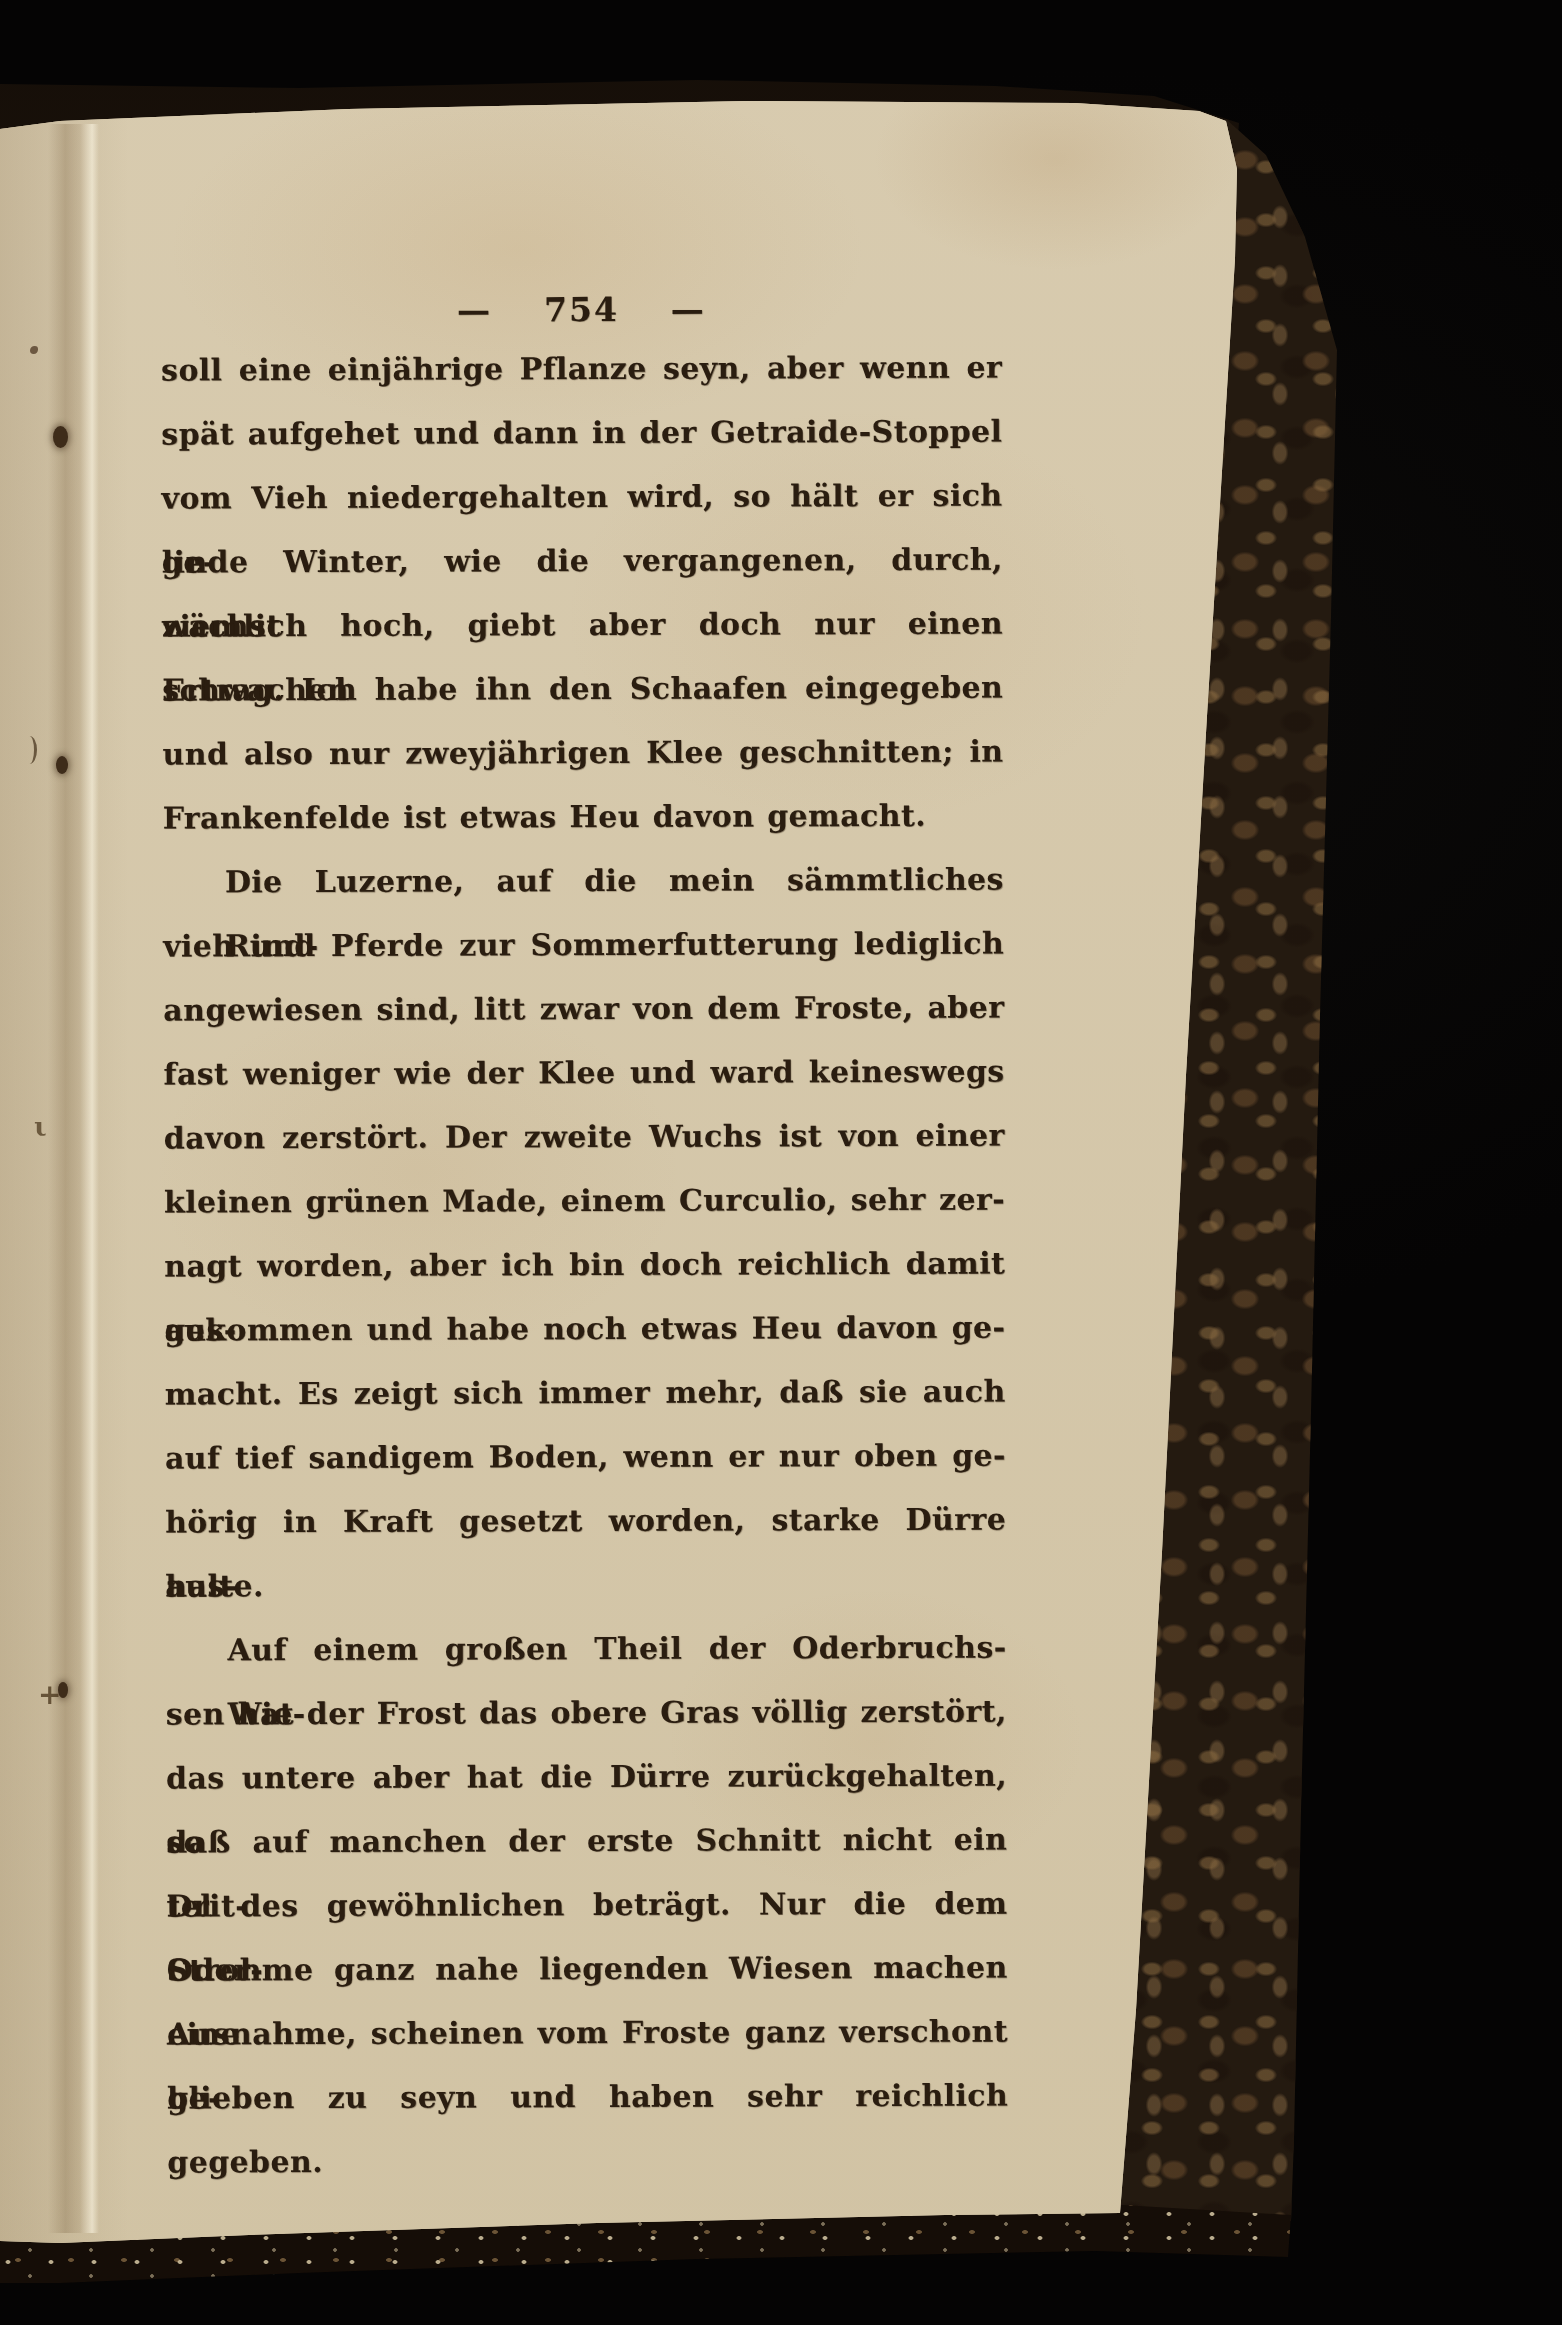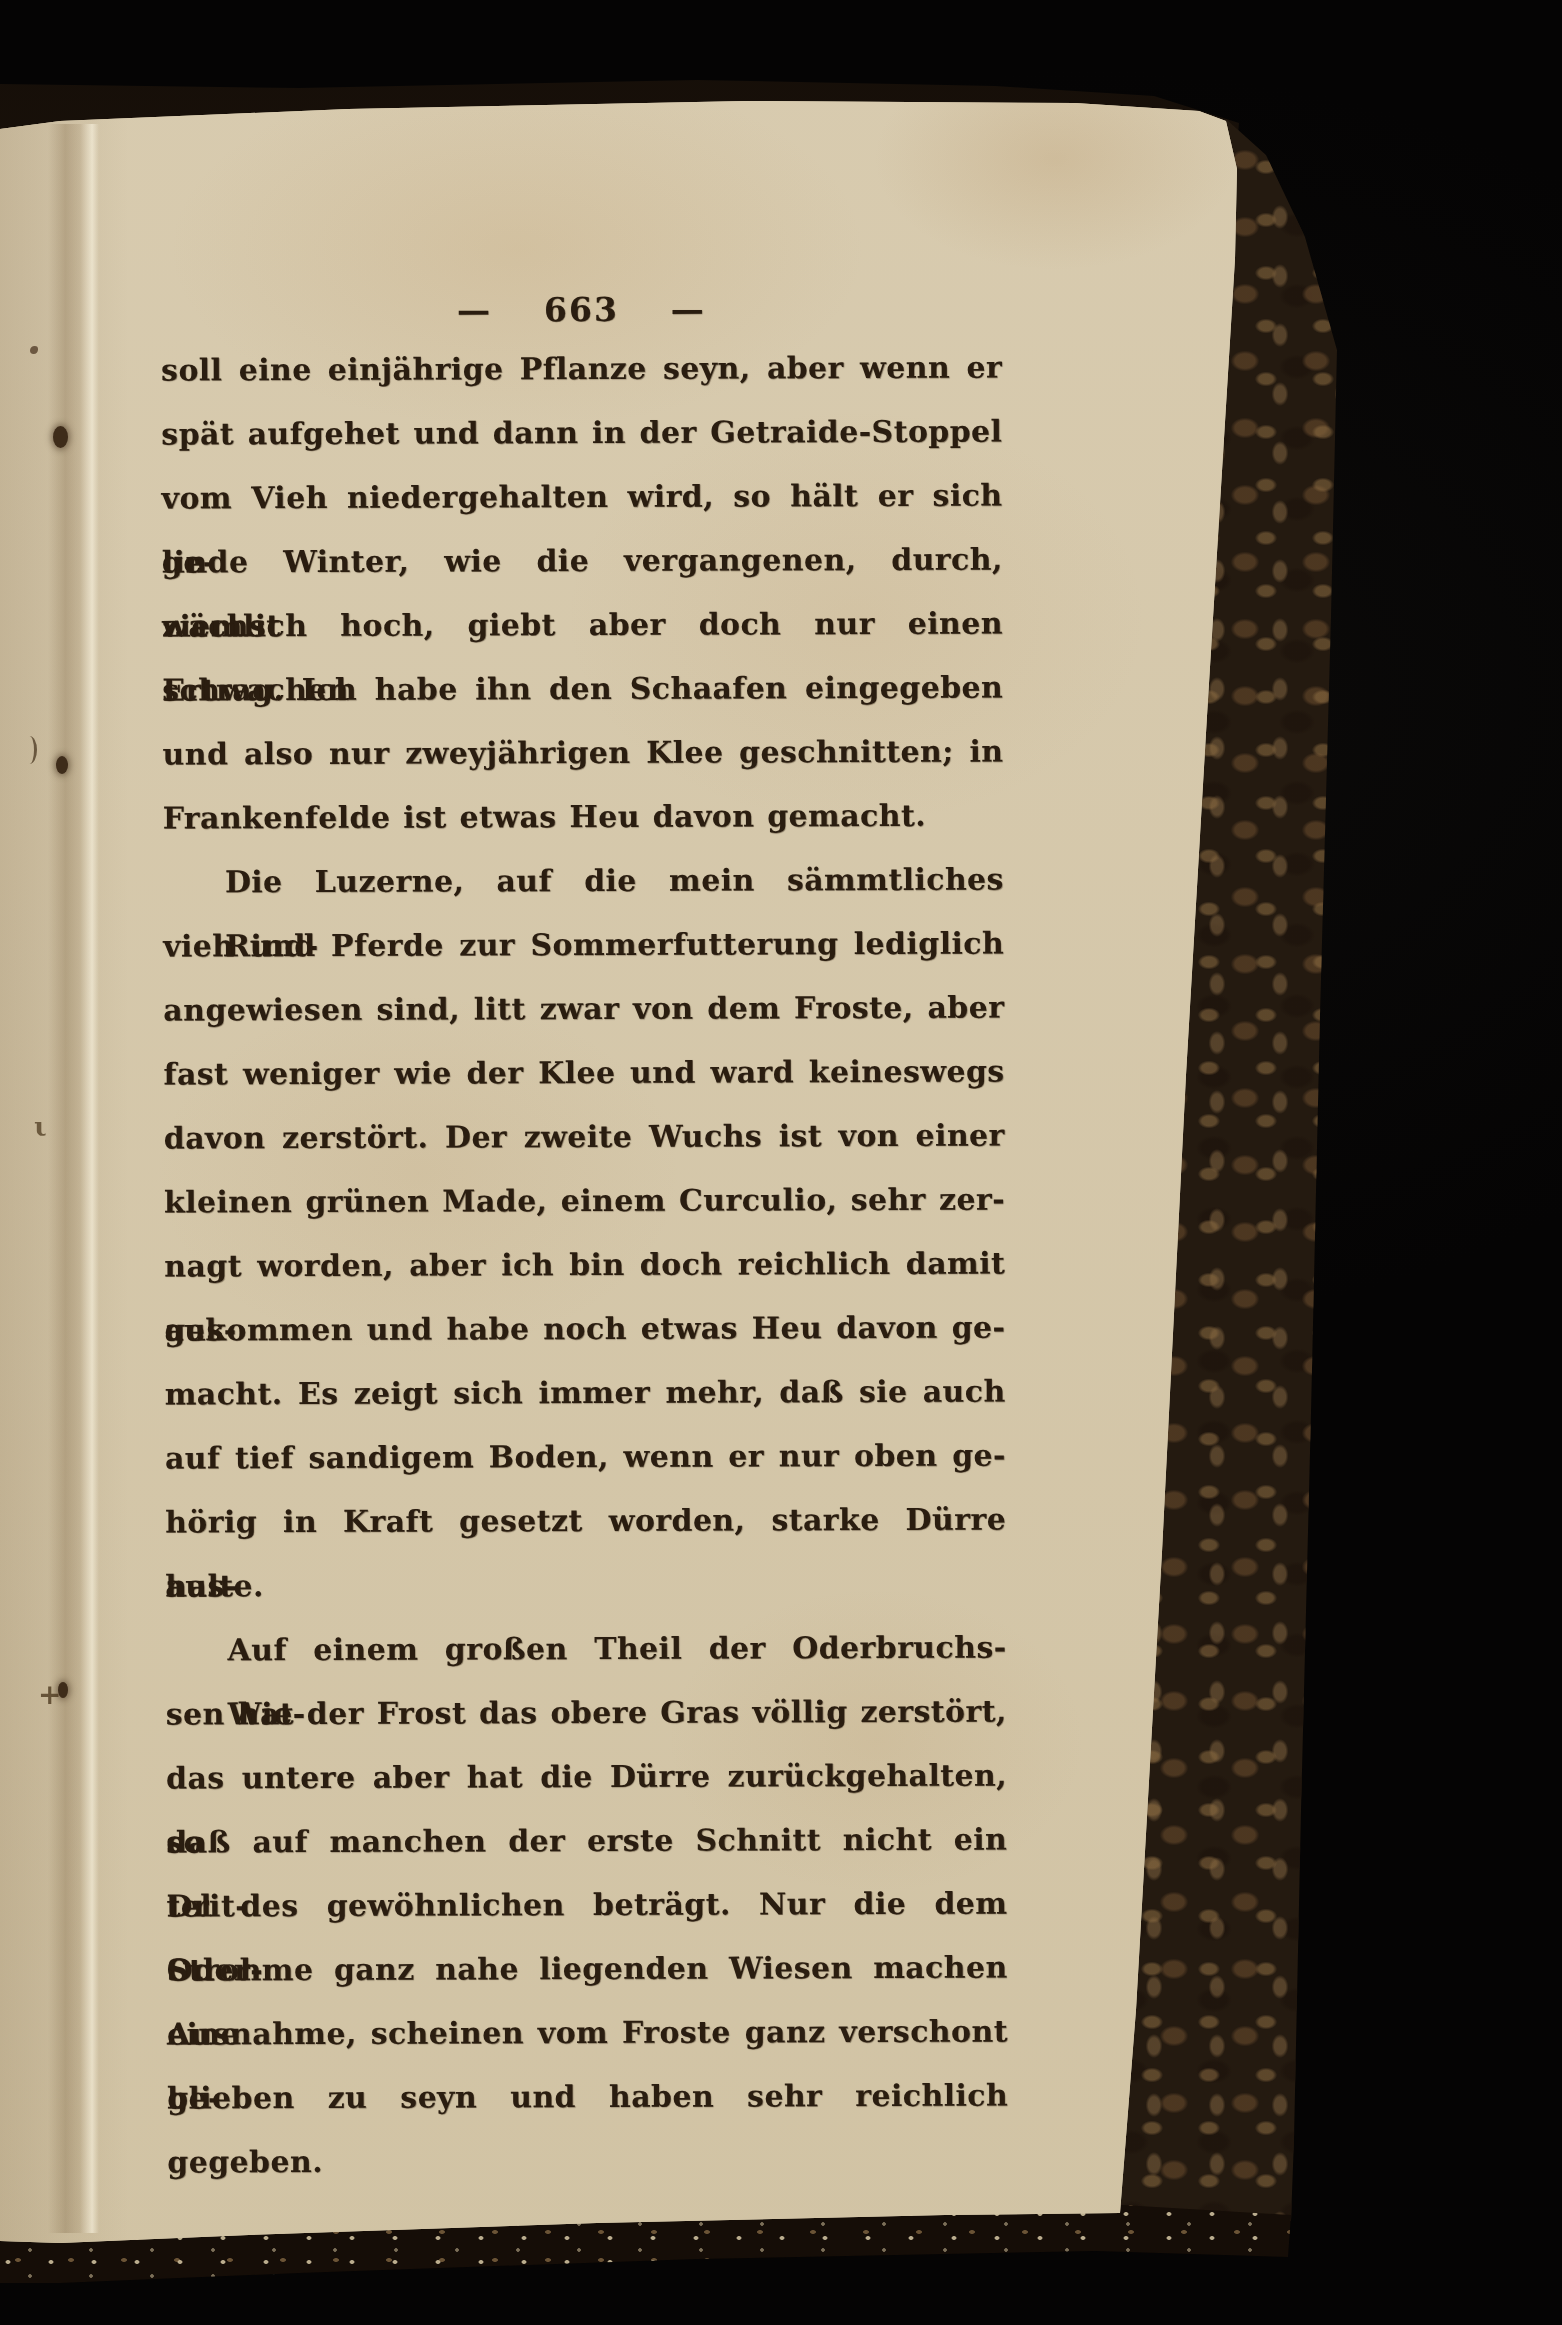--- a/index.html
+++ b/index.html
@@ -129,21 +129,21 @@
   <div class="hole hole-3"></div>
 
   <div class="margin-mark mark-1"></div>
   <div class="margin-mark mark-2"></div>
   <div class="margin-mark mark-3">ι</div>
   <div class="margin-mark mark-4">+</div>
 
   <div class="text-area">
     <div class="page-header">
       <span>—</span>
-      <span>663</span>
+      <span>754</span>
       <span>—</span>
     </div>
     <div>
 
     <div class="line justify">soll eine einjährige Pflanze seyn, aber wenn er</div>
         <div class="line justify">spät aufgehet und dann in der Getraide-Stoppel</div>
         <div class="line justify">vom Vieh niedergehalten wird, so hält er sich ge-</div>
         <div class="line justify">linde Winter, wie die vergangenen, durch, wächst</div>
         <div class="line justify">ziemlich hoch, giebt aber doch nur einen schwachen</div>
         <div class="line justify">Ertrag. Ich habe ihn den Schaafen eingegeben</div>

